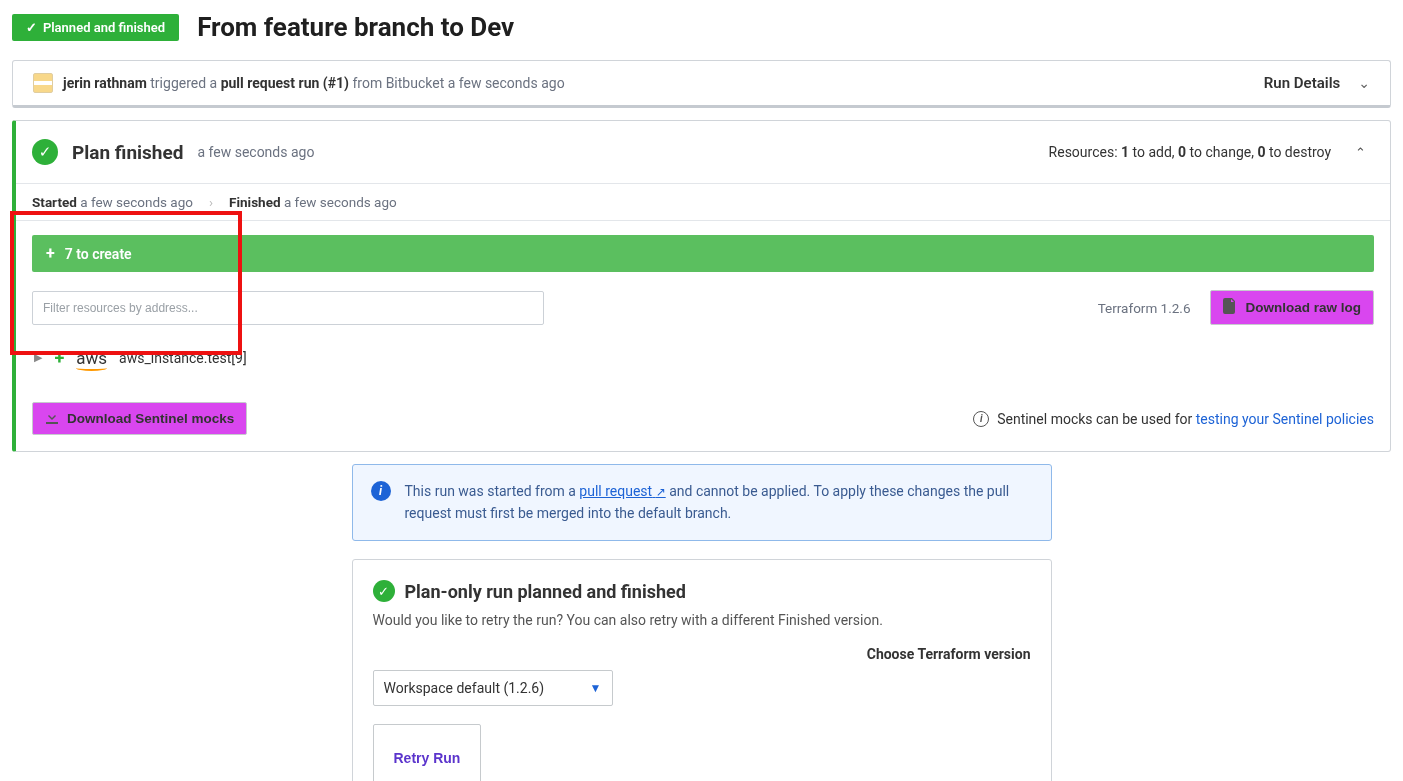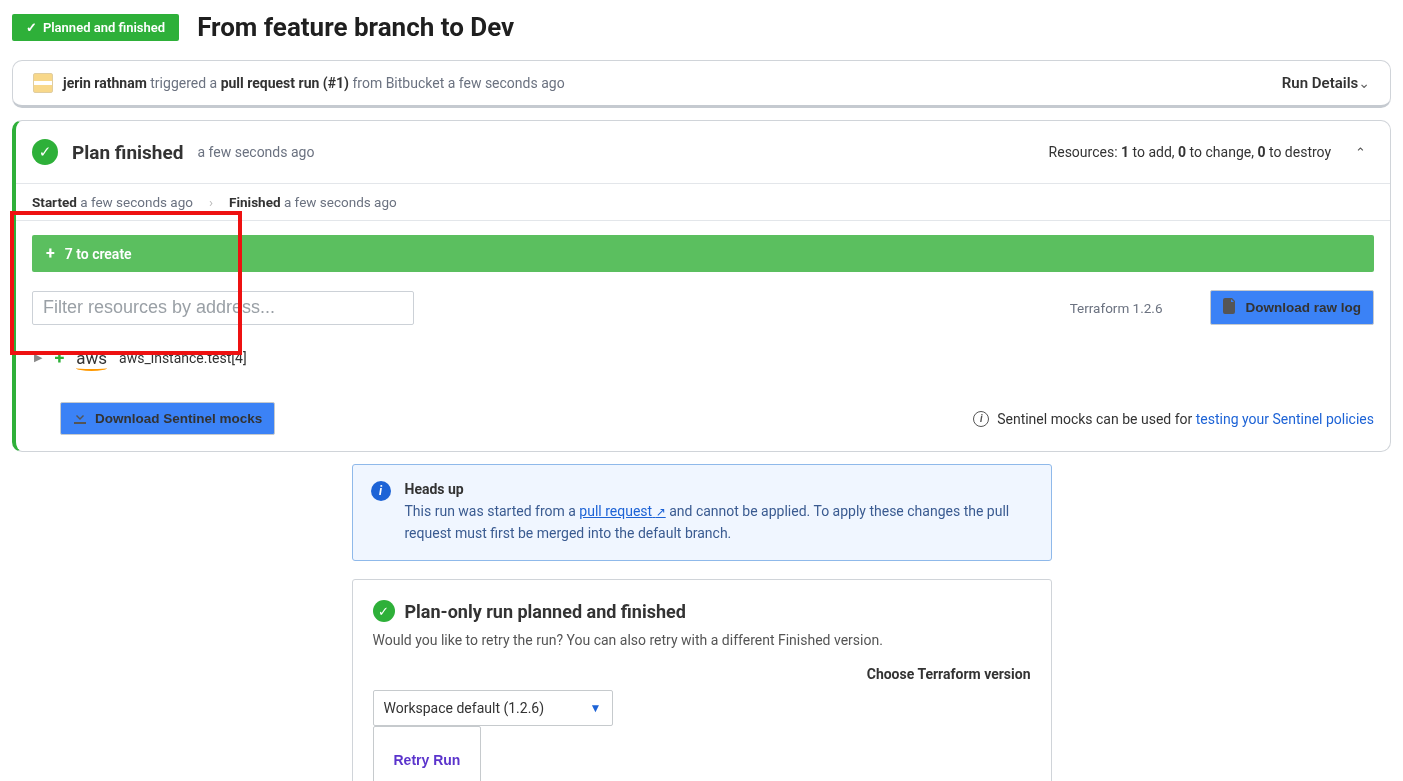--- a/index.html
+++ b/index.html
@@ -19,38 +19,38 @@
     font-size: 13px;
     padding: 6px 14px;
     border-radius: 2px;
     display: inline-flex;
     align-items: center;
     gap: 6px;
   }
   .page-title { font-size: 26px; font-weight: 700; color: #1f1f1f; }
   .panel {
     border: 1px solid #d0d4d9;
-    border-radius: 10px;
+    border-radius: 3px;
     background: #fff;
     margin-bottom: 12px;
   }
   .trigger-panel {
     display: flex;
     align-items: center;
     justify-content: space-between;
     padding: 12px 20px;
     border-bottom: 3px solid #c5cad0;
   }
   .trigger-left { display: flex; align-items: center; gap: 10px; color: #555; }
   .avatar {
     width: 20px; height: 20px; border-radius: 2px;
     background: linear-gradient(#f8d88a 40%, #fff 40% 60%, #f8d88a 60%);
     border: 1px solid #e0cda0;
   }
-  .trigger-right { display: flex; align-items: center; color: #333; }
+  .trigger-right { display: flex; align-items: center; gap: 18px; color: #333; }
   .run-details { font-weight: 600; font-size: 15px; }
   .chevron { font-size: 14px; color: #666; }
   .gray { color: #6b7280; }
   .bold { font-weight: 700; color: #333; }
 
   .plan-panel { border-left: 4px solid #2eb039; }
   .plan-head {
     display: flex; align-items: center; justify-content: space-between;
     padding: 18px 24px 18px 16px;
   }
@@ -83,34 +83,33 @@
     font-weight: 600; font-size: 14px;
     gap: 10px;
   }
   .plus-icon { font-size: 16px; font-weight: 700; }
 
   .filter-row {
     display: flex; align-items: center; justify-content: space-between;
     margin-top: 18px; margin-bottom: 12px;
   }
   .filter-input {
-    width: 382px; height: 34px;
+    width: 512px; height: 34px;
     border: 1px solid #ccd1d7; border-radius: 2px;
-    padding: 0 10px; font-size: 18px; color: #333;
+    padding: 0 10px; font-size: 12px; color: #333;
   }
   .filter-input::placeholder { color: #9aa0a6; }
   .tf-right { display: flex; align-items: center; gap: 20px; }
   .tf-ver { color: #6b7280; font-size: 13.5px; }
   .btn-outline {
-    border: 1px solid #c6cacd; background: #3b82f6;
+    border: 1px solid #c6cacd; background: #d946ef;
     padding: 7px 12px; border-radius: 2px;
     font-size: 13.5px; font-weight: 600; color: #333;
     display: inline-flex; align-items: center; gap: 8px;
     cursor: pointer;
-    margin-left: 28px;
   }
 
   .res-row {
     display: flex; align-items: center; gap: 12px;
     padding: 10px 2px; font-size: 14px;
   }
   .res-row .caret { color: #888; font-size: 11px; }
   .res-row .plus { color: #2eb039; font-size: 18px; font-weight: 700; }
   .aws-logo { font-size: 17px; font-weight: 400; color: #333; position: relative; }
   .aws-logo::after {
@@ -167,21 +166,21 @@
   }
   .retry-head { display: flex; align-items: center; gap: 10px; margin-bottom: 10px; }
   .retry-title { font-size: 18px; font-weight: 700; }
   .retry-sub { color: #555; font-size: 14px; margin-bottom: 18px; }
   .choose-label { font-weight: 700; font-size: 14px; margin-bottom: 8px; display: block; text-align: right; }
   .select {
     border: 1px solid #c6cacd; border-radius: 2px;
     width: 240px; height: 36px; padding: 8px 10px;
     display: flex; align-items: center; justify-content: space-between;
     font-size: 14px; color: #333; cursor: pointer;
-    margin-bottom: 0;
+    margin-bottom: 18px;
   }
   .select .caret-down { color: #1d63d6; font-size: 12px; }
   .btn-retry {
     border: 1px solid #c6cacd; background: #fff;
     padding: 25px 20px; border-radius: 2px;
     font-size: 14px; font-weight: 700; color: #5b34cc;
     cursor: pointer;
   }
   .rel { position: relative; }
 </style>
@@ -254,21 +253,21 @@
           </span>
           <span>Download raw log</span>
         </button>
       </div>
     </div>
 
     <div class="res-row">
       <span class="caret">▶</span>
       <span class="plus">+</span>
       <span class="aws-logo">aws</span>
-      <span>aws_instance.test[4]</span>
+      <span>aws_instance.test[9]</span>
     </div>
 
     <div class="highlight-box" style="left:-6px; top:-10px; width:232px; height:144px;"></div>
   </div>
 
   <div class="sentinel-row">
     <button class="btn-outline">
       <span>
         <svg width="14" height="14" viewBox="0 0 14 14">
             <path fill="#555" d="M7 0v8L4 5l-1 1 4 4 4-4-1-1-3 3V0H7zM1 12h12v2H1z"></path>
@@ -282,21 +281,20 @@
         <span>Sentinel mocks can be used for </span><a href="#">testing your Sentinel policies</a>
       </span>
     </div>
   </div>
 </div>
 
 <div class="lower">
   <div class="alert-blue">
     <span class="info-circle-solid">i</span>
     <div>
-      <div class="heads">Heads up</div>
       <div class="body">
         <span>This run was started from a </span><a href="#"><span>pull request</span> <span class="ext-icon">↗</span></a><span> and cannot be applied. To apply these changes the pull request must first be merged into the default branch.</span>
       </div>
     </div>
   </div>
 
   <div class="retry-panel">
     <div class="retry-head">
       <span class="check-circle" style="width:22px;height:22px;font-size:13px">✓</span>
       <span class="retry-title">Plan-only run planned and finished</span>

